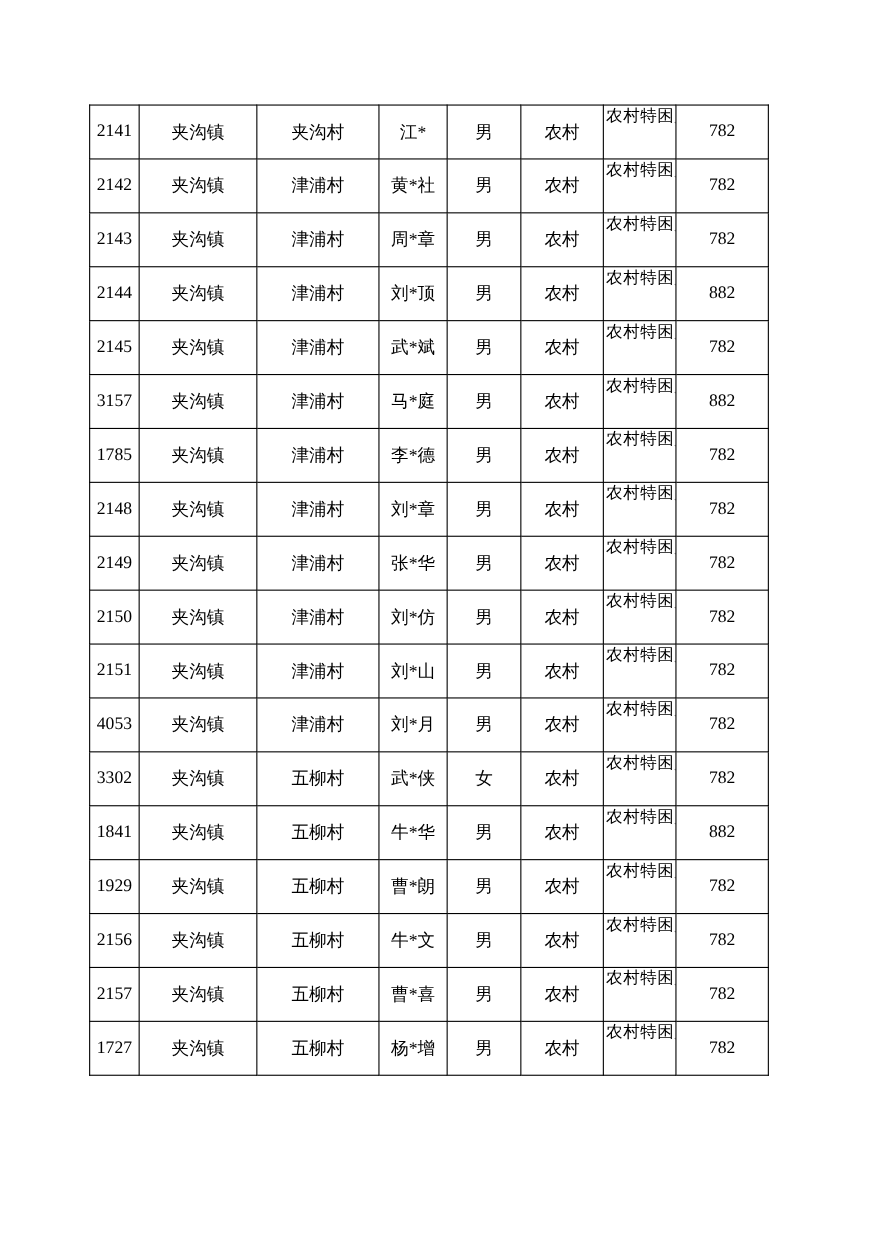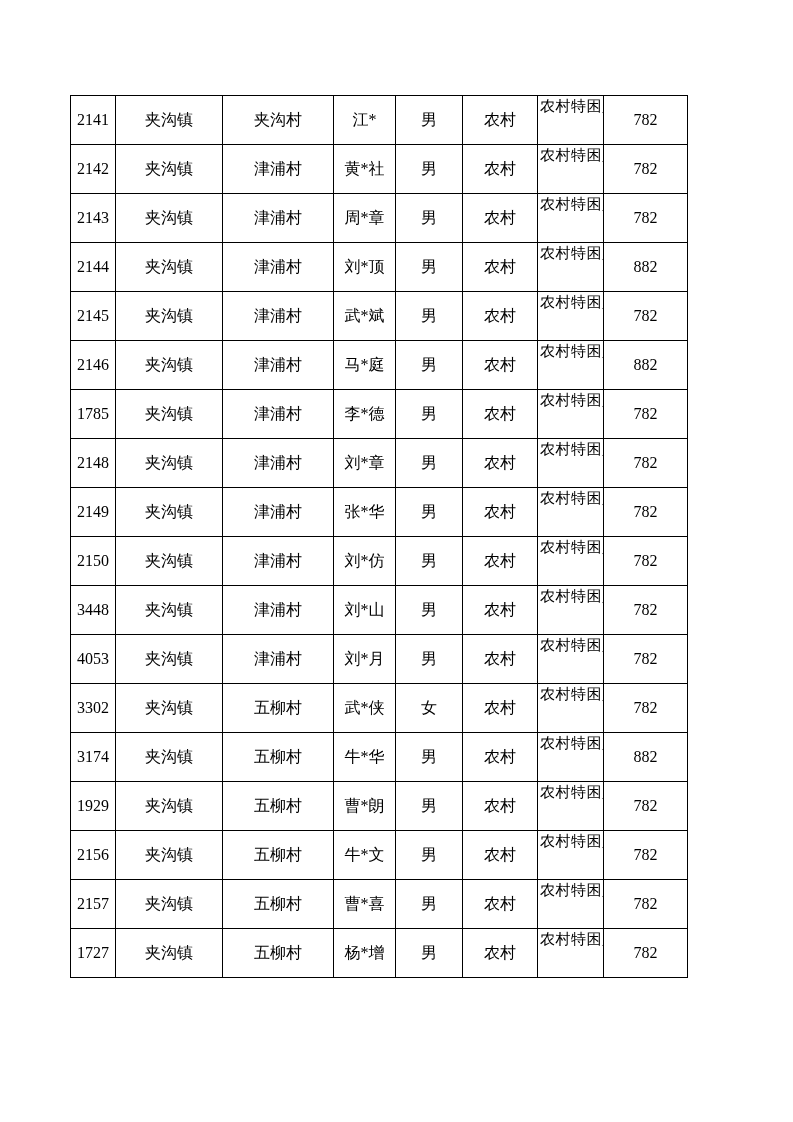--- a/index.html
+++ b/index.html
@@ -17,21 +17,21 @@
   .page {
     position: absolute;
     left: 0; top: 0;
     width: 793px;
     height: 1122px;
     background: #ffffff;
     overflow: hidden;
   }
   table.data-table {
     position: absolute;
-    left: 70px;
+    left: 81px;
     top: 95px;
     border-collapse: collapse;
     table-layout: fixed;
     width: 617px;
   }
   table.data-table td {
     border: 1.5px solid #000000;
     text-align: center;
     vertical-align: middle;
     font-size: 16px;
@@ -136,21 +136,21 @@
     <td class="cell-village">津浦村</td>
     <td class="cell-name">武*斌</td>
     <td class="cell-gender">男</td>
     <td class="cell-area">农村</td>
     <td class="cell-category">
       <div class="clip">农村特困人员分散供养</div>
     </td>
     <td class="cell-amount">782</td>
   </tr>
         <tr>
-    <td class="cell-serial">2146</td>
+    <td class="cell-serial">3157</td>
     <td class="cell-town">夹沟镇</td>
     <td class="cell-village">津浦村</td>
     <td class="cell-name">马*庭</td>
     <td class="cell-gender">男</td>
     <td class="cell-area">农村</td>
     <td class="cell-category">
       <div class="clip">农村特困人员集中供养</div>
     </td>
     <td class="cell-amount">882</td>
   </tr>
@@ -196,21 +196,21 @@
     <td class="cell-village">津浦村</td>
     <td class="cell-name">刘*仿</td>
     <td class="cell-gender">男</td>
     <td class="cell-area">农村</td>
     <td class="cell-category">
       <div class="clip">农村特困人员分散供养</div>
     </td>
     <td class="cell-amount">782</td>
   </tr>
         <tr>
-    <td class="cell-serial">3448</td>
+    <td class="cell-serial">2151</td>
     <td class="cell-town">夹沟镇</td>
     <td class="cell-village">津浦村</td>
     <td class="cell-name">刘*山</td>
     <td class="cell-gender">男</td>
     <td class="cell-area">农村</td>
     <td class="cell-category">
       <div class="clip">农村特困人员分散供养</div>
     </td>
     <td class="cell-amount">782</td>
   </tr>
@@ -232,21 +232,21 @@
     <td class="cell-village">五柳村</td>
     <td class="cell-name">武*侠</td>
     <td class="cell-gender">女</td>
     <td class="cell-area">农村</td>
     <td class="cell-category">
       <div class="clip">农村特困人员分散供养</div>
     </td>
     <td class="cell-amount">782</td>
   </tr>
         <tr>
-    <td class="cell-serial">3174</td>
+    <td class="cell-serial">1841</td>
     <td class="cell-town">夹沟镇</td>
     <td class="cell-village">五柳村</td>
     <td class="cell-name">牛*华</td>
     <td class="cell-gender">男</td>
     <td class="cell-area">农村</td>
     <td class="cell-category">
       <div class="clip">农村特困人员集中供养</div>
     </td>
     <td class="cell-amount">882</td>
   </tr>

